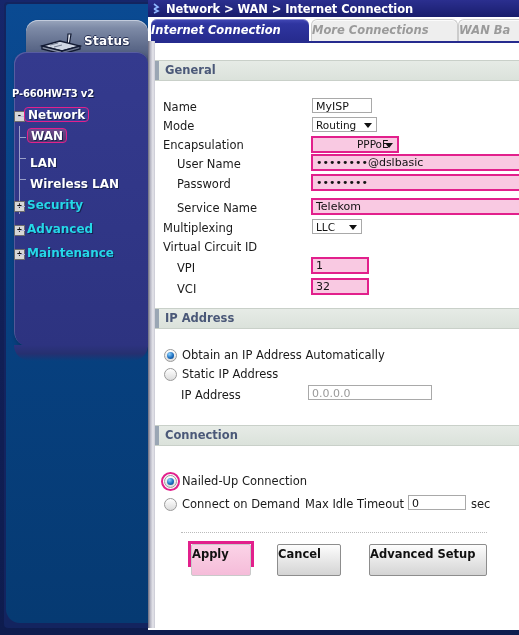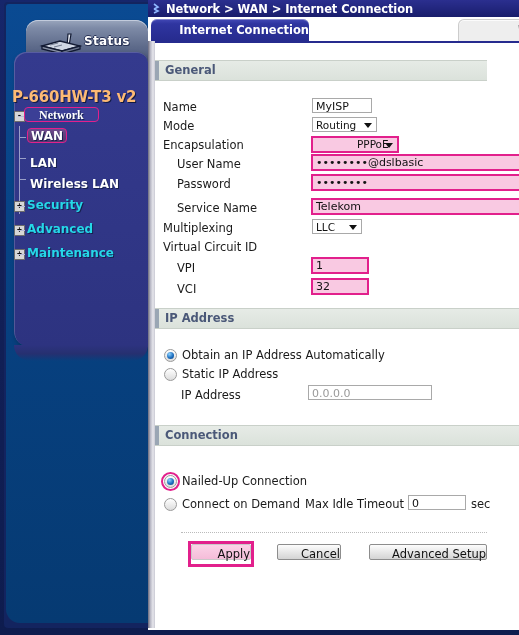--- a/index.html
+++ b/index.html
@@ -34,33 +34,33 @@
 
   
   .menu-panel{position:absolute;left:14px;top:52px;width:134px;height:295px;
     background:linear-gradient(180deg,#343a8e 0%,#303686 60%,#2d3380 100%);
     border-radius:12px 12px 0 16px;
     box-shadow:inset 1px 1px 0 rgba(255,255,255,.18), 2px 3px 5px rgba(0,0,0,.35);}
   .menu-panel::after{content:"";position:absolute;left:0;bottom:-14px;width:134px;height:16px;
     background:linear-gradient(180deg,#2d3380 0%,#263070 55%,rgba(10,62,120,0) 100%);
     border-radius:0 0 18px 18px;}
 
-  .model{position:absolute;left:12px;top:88px;font-size:15px;font-weight:bold;
-    color:#fdba74;letter-spacing:-.2px;text-shadow:1px 1px 0 #111a44;}
+  .model{position:absolute;left:12px;top:88px;font-size:10px;font-weight:bold;
+    color:#ffffff;letter-spacing:-.2px;text-shadow:1px 1px 0 #111a44;}
 
   .tree{position:absolute;left:12px;top:106px;width:130px;}
   .tnode{position:relative;height:21px;}
   .tnode .plus{position:absolute;left:2px;top:5px;width:9px;height:9px;
     background:#d7d7d7;border:1px solid #6d6d6d;font-size:8px;line-height:8px;
     text-align:center;color:#111;font-family:"DejaVu Sans Mono",monospace;font-weight:bold;}
   .tnode .dash{position:absolute;left:6px;top:10px;width:7px;height:1px;background:#b8bcd8;}
   .tnode .lbl{position:absolute;left:15px;top:2px;font-size:12px;font-weight:bold;
     color:#25d7e8;white-space:nowrap;text-shadow:1px 1px 0 #16204f;}
   .tnode .lbl.sel{color:#ffffff;background:#3b3f96;
-    border:1.5px solid #e2208c;border-radius:4px;padding:0 14px;left:12px;top:1px;font-family:Liberation Serif, serif;}
+    border:1.5px solid #e2208c;border-radius:4px;padding:0 3px;left:12px;top:1px;}
 
   .child{position:relative;height:21px;}
   .child .elbow{position:absolute;left:7px;top:0;width:1px;height:11px;background:#9aa0c8;}
   .child .elbow2{position:absolute;left:7px;top:10px;width:7px;height:1px;background:#9aa0c8;}
   .child .lbl{position:absolute;left:18px;top:8px;font-size:12px;font-weight:bold;
     color:#ffffff;white-space:nowrap;text-shadow:1px 1px 0 #16204f;}
   .child .lbl.sel{color:#ffffff;background:#5b3e7a;
     border:1.5px solid #e2208c;border-radius:4px;padding:0 3px;left:15px;top:1px;
     background:linear-gradient(180deg,#6d4a8c,#53376f);}
   .vline{position:absolute;left:19px;top:126px;width:1px;height:88px;background:#9aa0c8;}
@@ -70,21 +70,21 @@
     background:#ffffff;}
   .title-bar{position:absolute;left:0;top:0;width:371px;height:17px;
     background:linear-gradient(180deg,#2b2f8f 0%,#22267e 50%,#191d6b 100%);}
   .title-bar .tb-ico{position:absolute;left:5px;top:3px;width:10px;height:11px;}
   .title-bar .tb-text{position:absolute;left:18px;top:2px;font-size:11.5px;font-weight:bold;
     color:#ffffff;white-space:nowrap;letter-spacing:-.1px;}
 
   .tabstrip{position:absolute;left:0;top:17px;width:371px;height:24px;
     background:#ffffff;}
   .tab{position:absolute;top:2px;height:22px;border-radius:6px 6px 0 0;
-    font-size:11.5px;font-weight:bold;text-align:right;line-height:22px;white-space:nowrap;}
+    font-size:11.5px;font-weight:bold;text-align:left;line-height:22px;white-space:nowrap;font-style:italic;}
   .tab.active{left:3px;width:158px;color:#ffffff;
     background:linear-gradient(180deg,#4349b6 0%,#2f35a0 22%,#262b8e 100%);
     box-shadow:inset 0 1px 0 rgba(255,255,255,.35);}
   .tab.inactive{color:#9a9a9a;background:#eeeeee;
     border:1px solid #cccccc;border-bottom:none;line-height:20px;
     box-shadow:inset 0 1px 0 #fbfbfb;}
   .tab.t2{left:163px;width:145px;}
   .tab.t3{left:310px;width:110px;}
 
   .panel{position:absolute;left:0;top:41px;width:371px;height:587px;
@@ -119,23 +119,23 @@
   .radio{position:absolute;width:13px;height:13px;border-radius:50%;
     background:linear-gradient(180deg,#ffffff 0%,#dcdcdc 100%);
     border:1px solid #9a9a9a;box-sizing:border-box;}
   .radio.on::after{content:"";position:absolute;left:2px;top:2px;width:7px;height:7px;
     border-radius:50%;background:radial-gradient(circle at 35% 30%,#8fd3ff 0%,#1d6fc0 55%,#08407e 100%);}
   .ring{position:absolute;width:19px;height:19px;border-radius:50%;
     border:2.5px solid #e2208c;box-sizing:border-box;}
 
   .dotline{position:absolute;border-top:1px dotted #bbbbbb;}
 
-  .btn{position:absolute;height:16px;font-size:11.5px;color:#111;text-align:right;
+  .btn{position:absolute;height:32px;font-size:11.5px;color:#111;text-align:left;
     line-height:19px;background:linear-gradient(180deg,#fdfdfd 0%,#e6e6e6 55%,#d4d4d4 100%);
-    border:1px solid #8d8d8d;box-sizing:border-box;border-radius:2px;}
+    border:1px solid #8d8d8d;box-sizing:border-box;border-radius:2px;font-weight:bold;}
   .btn-hl{position:absolute;border:3px solid #e2208c;box-sizing:border-box;}
   .btn.pinkface{background:linear-gradient(180deg,#fbd3e7 0%,#f5bcd9 100%);border-color:#c9c9c9;}
 
   .plain{position:absolute;font-size:11.5px;color:#1a1a1a;white-space:nowrap;}
 </style>
 </head>
 <body>
 
 <div id="root">
   <div class="backdrop"></div>
@@ -207,29 +207,30 @@
     <div class="title-bar">
       <svg class="tb-ico" viewBox="0 0 10 11">
         <path d="M1 1 L5 4 L1 6" stroke="#8fb7ff" stroke-width="1.6" fill="none"></path>
         <path d="M1 6 L5 8 L1 10" stroke="#8fb7ff" stroke-width="1.6" fill="none"></path>
       </svg>
       <span class="tb-text">Network &gt; WAN &gt; Internet Connection</span>
     </div>
 
     <div class="tabstrip">
       <div class="tab active">Internet Connection</div>
+      <div class="tab inactive t2">More Connections</div>
       <div class="tab inactive t3">WAN Ba</div>
     </div>
 
     <div class="panel"></div>
     <div class="rail"></div>
 
     <div class="panel-inner" style="position:absolute;left:7px;top:43px;">
 
-      <div class="sect-head" style="position:absolute;left:0;top:17px;width:332px;">
+      <div class="sect-head" style="position:absolute;left:0;top:17px;width:364px;">
         <span class="sh-bar"></span>
         <span class="sh-text">General</span>
       </div>
 
       <span class="lab l1" style="top:57px;">Name</span>
       <span class="fld" style="left:157px;top:55px;width:60px;">MyISP</span>
 
       <span class="lab l1" style="top:76px;">Mode</span>
       <span class="sel" style="left:157px;top:74px;width:65px;">
         <span>Routing</span>

